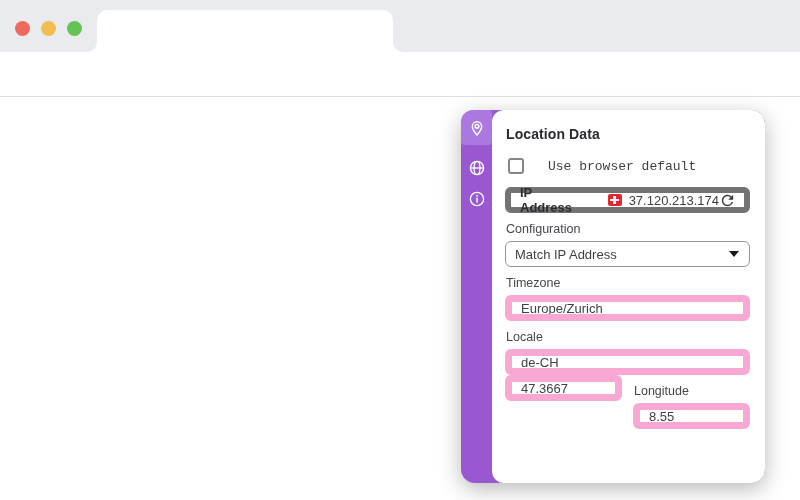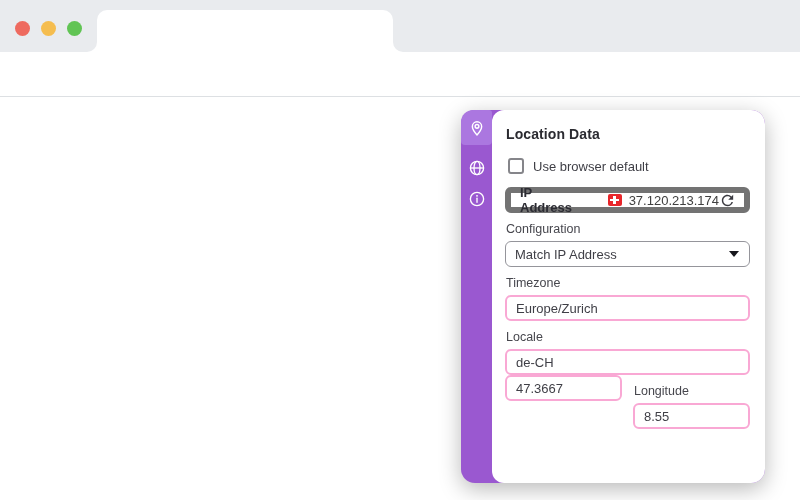--- a/index.html
+++ b/index.html
@@ -35,34 +35,34 @@
   .side-item { position: absolute; left: 0; width: 31px; height: 32px; display: flex; align-items: center; justify-content: center; cursor: pointer; }
   .side-item.active { height: 35px; background: #ab77e0; border-radius: 12px 3px 4px 4px; }
   .si-0 { top: 0; }
   .si-1 { top: 42px; }
   .si-2 { top: 73px; }
 
   .popup-body { position: absolute; left: 31px; top: 0; width: 273px; height: 373px; background: #ffffff; border-radius: 12px 14px 14px 12px; padding: 12px 15px 0 13px; }
 
   .popup-title { font-size: 14px; font-weight: 700; color: #2b2b31; letter-spacing: 0.1px; margin: 4px 0 0 1px; }
 
-  .check-row { display: flex; align-items: center; gap: 9px; margin: 15px 0 0 3px; height: 18px; }
+  .check-row { display: flex; align-items: center; gap: 24px; margin: 15px 0 0 3px; height: 18px; font-family: Liberation Mono, monospace; }
   .checkbox { width: 16px; height: 16px; border: 2px solid #85858a; border-radius: 3px; background: #fff; cursor: pointer; flex: none; }
   .check-label { font-size: 13px; color: #3f3f46; }
 
   .ip-box { margin-top: 12px; height: 26px; border: 6px solid #737373; border-radius: 6px; display: flex; align-items: center; padding: 0 8px 0 9px; }
   .ip-label { font-size: 13px; font-weight: 700; color: #2c2c33; }
   .flag { width: 14px; height: 12px; background: #e8252a; border-radius: 2px; position: relative; margin-left: 22px; flex: none; }
   .flag::before { content: ""; position: absolute; left: 2.6px; top: 4.7px; width: 8.8px; height: 2.6px; background: #fff; }
   .flag::after  { content: ""; position: absolute; left: 5.7px; top: 1.6px; width: 2.6px; height: 8.8px; background: #fff; }
   .ip-value { font-size: 13px; color: #404040; margin-left: 7px; }
   .ip-refresh { margin-left: auto; width: 17px; height: 17px; cursor: pointer; }
 
   .field-label { font-size: 12.5px; color: #46464d; margin: 9px 0 5px 1px; }
-  .text-input { display: block; width: 100%; height: 26px; border: 2px solid #f9a8d4; border-radius: 6px; font-size: 13px; color: #3f3f46; padding: 0 9px; outline: none; background: #fff; font-family: "Liberation Sans", sans-serif; }
+  .text-input { display: block; width: 100%; height: 26px; border: 7px solid #f9a8d4; border-radius: 6px; font-size: 13px; color: #3f3f46; padding: 0 9px; outline: none; background: #fff; font-family: "Liberation Sans", sans-serif; }
 
   .select-box { height: 26px; border: 1px solid #95959b; border-radius: 6px; display: flex; align-items: center; justify-content: space-between; padding: 0 10px 0 9px; cursor: pointer; background: #fff; }
   .select-value { font-size: 13px; color: #3f3f46; }
   .caret { width: 0; height: 0; border-left: 5px solid transparent; border-right: 5px solid transparent; border-top: 6px solid #17171c; }
 
   .coord-row { display: flex; gap: 11px; }
   .coord-col { width: 117px; }
 </style>
 </head>
 <body>

